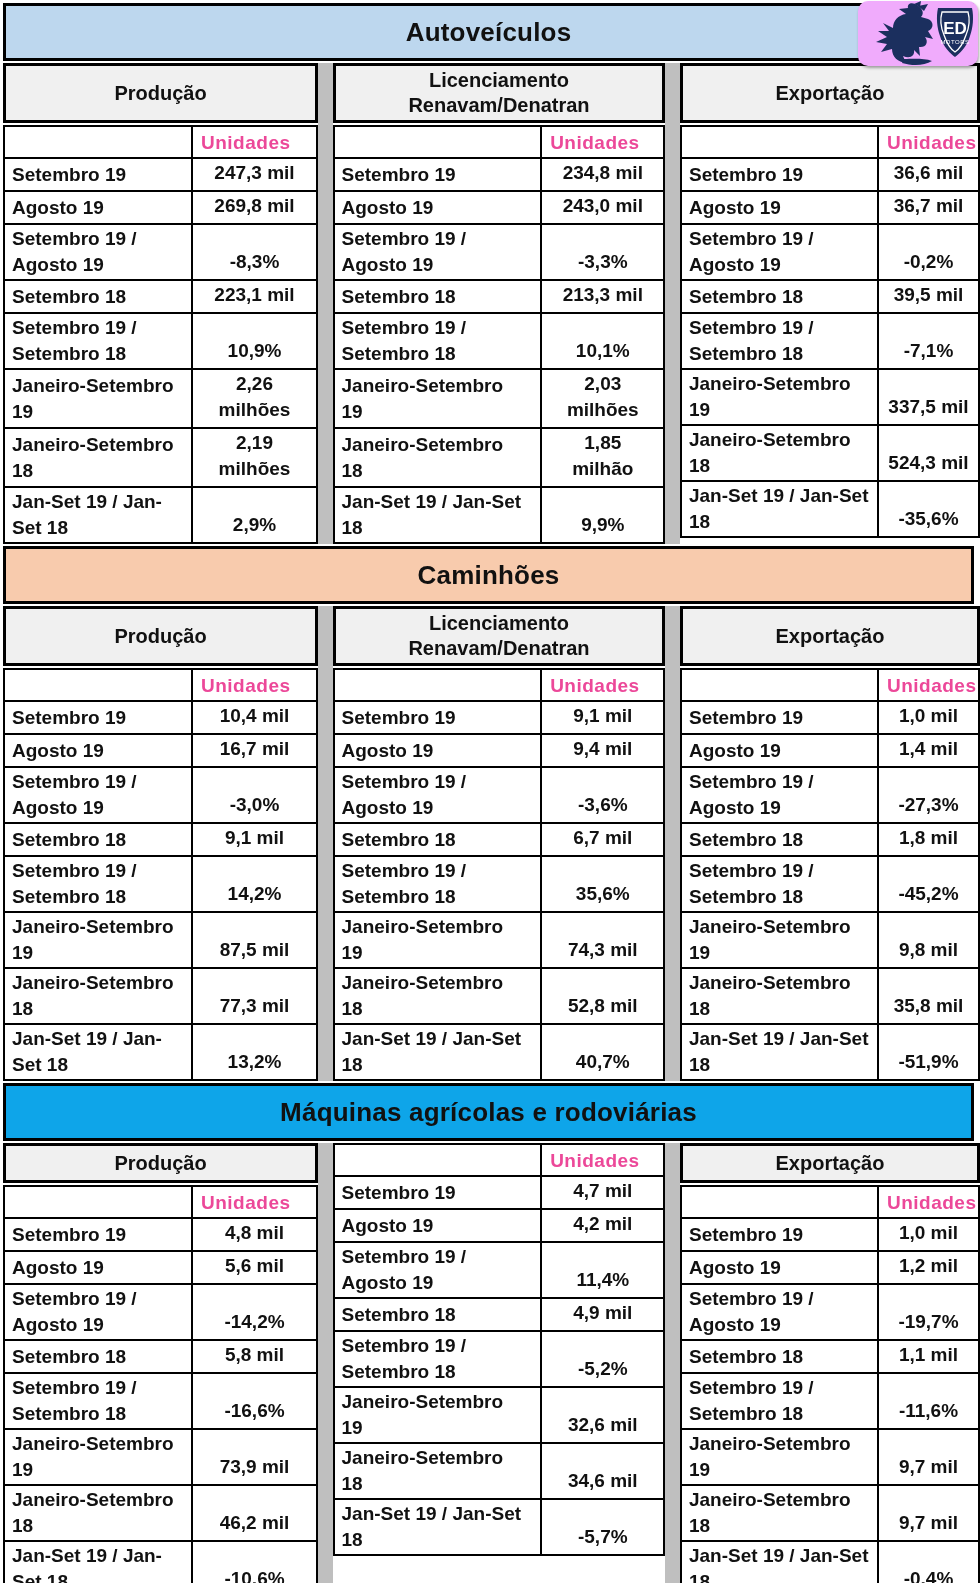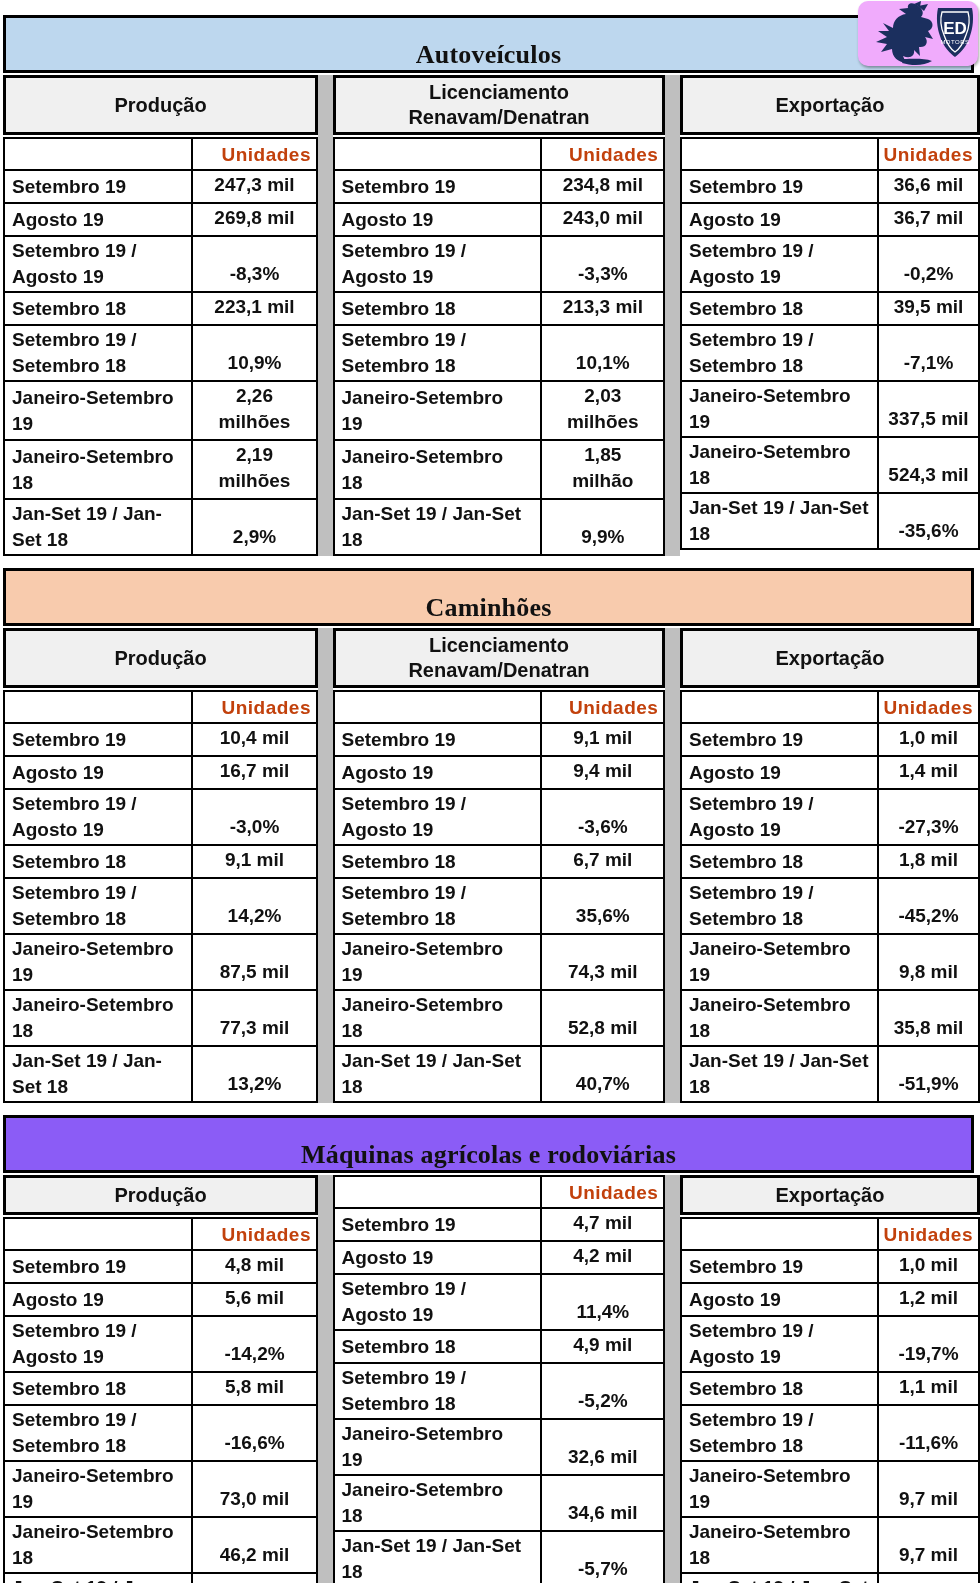--- a/index.html
+++ b/index.html
@@ -8,23 +8,22 @@
     font-family:"Liberation Sans",sans-serif;
     color:#111;
     position:relative;
     box-sizing:border-box;
     padding:3px 0 20px 3px;
   }
   .section{margin:0;}
   .band{
     height:52px;
     border:3px solid #000;
-    display:flex;align-items:flex-end;justify-content:center;
-    margin:12px 6px 2px 0;
-    font-family:Liberation Serif, serif;
+    display:flex;align-items:center;justify-content:center;
+    margin:0 6px 2px 0;
   }
   .band-title{
     font-size:26px;font-weight:700;letter-spacing:.2px;white-space:pre-line;text-align:center;
   }
   .tables-row{
     display:flex;align-items:stretch;margin-bottom:2px;
   }
   .mini{display:flex;flex-direction:column;}
   .mini.t1{width:317px;}
   .mini.t2{width:366px;}
@@ -50,23 +49,23 @@
   }
   td.lbl{
     text-align:left;vertical-align:middle;
     padding:1px 4px 1px 7px;line-height:26px;
   }
   td.val{
     text-align:center;vertical-align:bottom;
     padding:1px 3px 4px 3px;line-height:26px;
   }
   td.unit{
-    font-size:9.5px;font-weight:400;color:#c2410c;
-    text-align:right;vertical-align:bottom;
-    padding:2px 5px 3px 0;letter-spacing:.5px;
+    font-size:9.5px;font-weight:400;color:#ec4899;
+    text-align:left;vertical-align:bottom;
+    padding:2px 5px 3px 8px;letter-spacing:.5px;
   }
   .t1 col.c-lbl{width:188px;} .t1 col.c-val{width:125px;}
   .t2 col.c-lbl{width:197px;} .t2 col.c-val{width:117px;}
   .t3 col.c-lbl{width:197px;} .t3 col.c-val{width:101px;}
   thead tr{height:32px;}
   tbody tr:nth-child(1),tbody tr:nth-child(2),tbody tr:nth-child(4){height:31px;}
   tbody tr:nth-child(3),tbody tr:nth-child(6),tbody tr:nth-child(8){height:55px;}
   tbody tr:nth-child(5),tbody tr:nth-child(7),tbody tr:nth-child(9){height:56px;}
   .logo{
     position:absolute;top:1px;right:2px;width:120px;height:65px;
@@ -440,21 +439,21 @@
 18</td>
               <td class="val">-51,9%</td>
             </tr>
           </tbody>
       </table>
     </div>
   </div>
 </div>
 
 <div class="section sec-c">
-  <div class="band" style="background-color: #8b5cf6;">
+  <div class="band" style="background-color: #0ea5e9;">
     <span class="band-title">Máquinas agrícolas e rodoviárias</span>
   </div>
   <div class="tables-row">
     <div class="mini t1">
       <div class="table-header">Produção</div>
       <table class="data">
           <colgroup>
             <col class="c-lbl">
             <col class="c-val">
           </colgroup>
@@ -483,21 +482,21 @@
               <td class="val">5,8 mil</td>
             </tr>
             <tr>
               <td class="lbl">Setembro 19 /
 Setembro 18</td>
               <td class="val">-16,6%</td>
             </tr>
             <tr>
               <td class="lbl">Janeiro-Setembro
 19</td>
-              <td class="val">73,0 mil</td>
+              <td class="val">73,9 mil</td>
             </tr>
             <tr>
               <td class="lbl">Janeiro-Setembro
 18</td>
               <td class="val">46,2 mil</td>
             </tr>
             <tr>
               <td class="lbl">Jan-Set 19 / Jan-
 Set 18</td>
               <td class="val">-10,6%</td>

